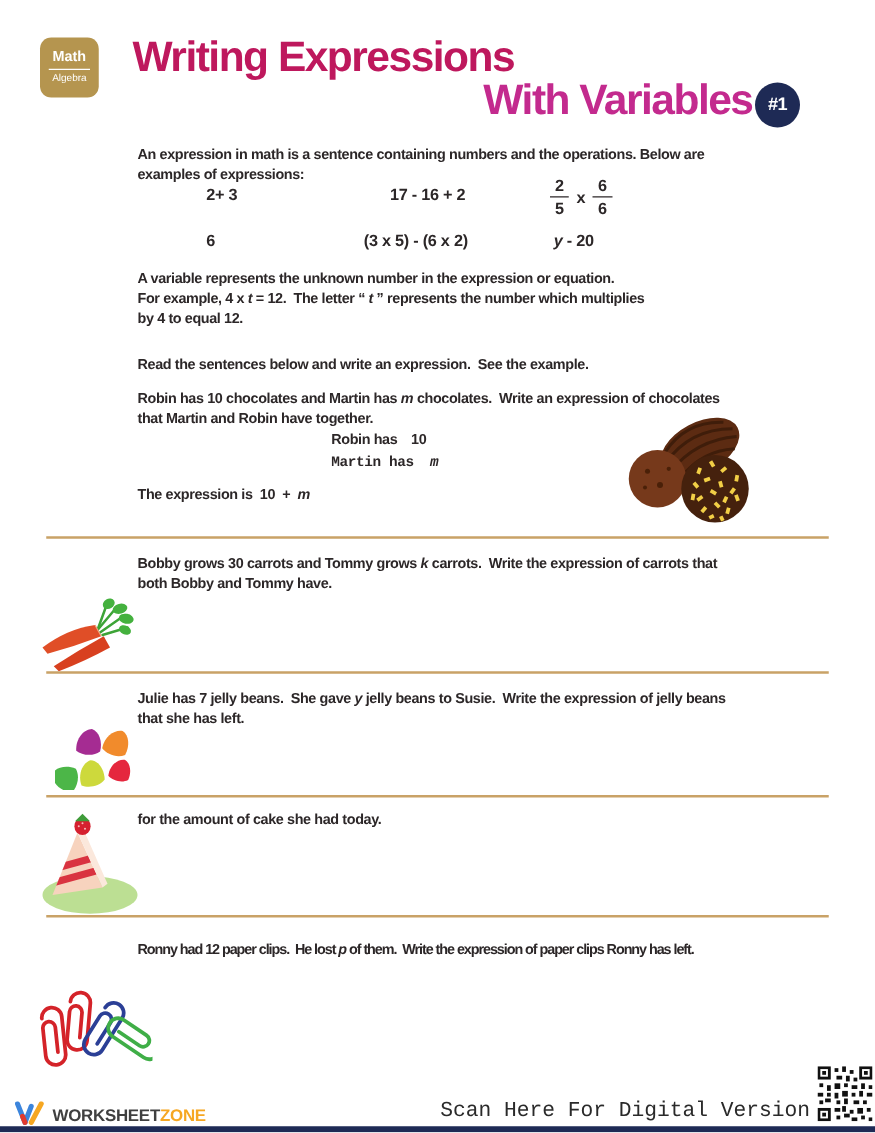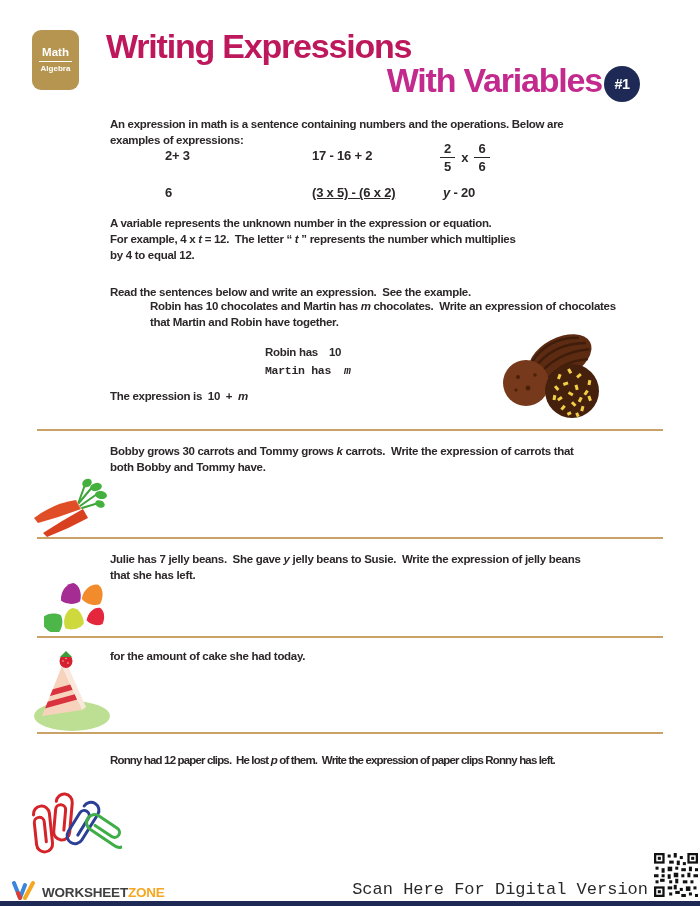--- a/index.html
+++ b/index.html
@@ -6,25 +6,25 @@
   .page{
     position:relative;width:700px;height:906px;background:#ffffff;
     font-family:"Liberation Sans",sans-serif;color:#2c2728;overflow:hidden;
   }
   .abs{position:absolute;}
   .txt{font-size:11.5px;font-weight:700;letter-spacing:-0.3px;line-height:16px;white-space:pre;color:#2c2728;}
   .tight{letter-spacing:-0.85px;}
   .var{font-style:italic;font-weight:700;}
   
   .badge{
-    left:32px;top:30px;width:47px;height:60px;background:#b5954f;border-radius:9px;
+    left:32px;top:30px;width:47px;height:48px;background:#b5954f;border-radius:9px;
     color:#fff;text-align:center;display:flex;flex-direction:column;justify-content:center;
   }
   .badge .b1{font-size:11.5px;font-weight:700;line-height:15px;}
-  .badge .b2{font-size:8px;font-weight:700;line-height:12px;}
+  .badge .b2{font-size:8px;font-weight:400;line-height:12px;}
   .badge .sep{width:33px;height:1px;background:#fff;margin:1px auto 1px;}
   .title1{left:106px;top:27px;font-size:34px;font-weight:800;letter-spacing:-1.2px;color:#be185d;white-space:pre;}
   .title2{right:98px;top:61px;font-size:34px;font-weight:800;letter-spacing:-1.2px;color:#c32a8e;white-space:pre;text-align:right;}
   .numball{
     left:604px;top:66px;width:36px;height:36px;border-radius:50%;background:#1e2a55;
     color:#fff;font-size:14.5px;font-weight:800;display:flex;align-items:center;justify-content:center;letter-spacing:-0.5px;
   }
   
   .ex{font-size:13px;font-weight:700;letter-spacing:-0.2px;white-space:pre;}
   .fracwrap{display:inline-flex;align-items:center;gap:6px;font-size:13px;font-weight:700;}
@@ -65,32 +65,32 @@
       <span class="num">2</span>
       <span class="den">5</span>
     </span>
     <span>x</span>
     <span class="frac">
       <span class="num">6</span>
       <span class="den">6</span>
     </span>
   </div>
   <div class="abs ex" style="left:165px;top:185px;">6</div>
-  <div class="abs ex" style="left:312px;top:185px;text-decoration:underline;">(3 x 5) - (6 x 2)</div>
+  <div class="abs ex" style="left:291px;top:185px;">(3 x 5) - (6 x 2)</div>
   <div class="abs ex" style="left:443px;top:185px;"><span class="var">y</span><span> - 20</span></div>
 
   <div class="abs" style="left:110px;top:215px;">
     <div class="txt">A variable represents the unknown number in the expression or equation.</div>
     <div class="txt"><span>For example, 4 x </span><span class="var">t</span><span> = 12.  The letter “ </span><span class="var">t</span><span> ” represents the number which multiplies</span></div>
     <div class="txt">by 4 to equal 12.</div>
   </div>
 
   <div class="abs txt" style="left:110px;top:284px;">Read the sentences below and write an expression.  See the example.</div>
 
-  <div class="abs" style="left:110px;top:298px;margin-left:40px;">
+  <div class="abs" style="left:110px;top:311px;">
     <div class="txt"><span>Robin has 10 chocolates and Martin has </span><span class="var">m</span><span> chocolates.  Write an expression of chocolates</span></div>
     <div class="txt">that Martin and Robin have together.</div>
   </div>
 
   <div class="abs" style="left:265px;top:344px;line-height:17.5px;">
     <div class="txt" style="line-height:17.5px;"><span>Robin has</span><span style="margin-left:11px;">10</span></div>
     <div class="txt" style="line-height:17.5px;font-family:Liberation Mono, monospace;"><span>Martin has</span><span class="var" style="margin-left:13px;">m</span></div>
   </div>
 
   <svg class="abs" style="left:498px;top:330px;" width="112" height="90" viewBox="0 0 112 90">

